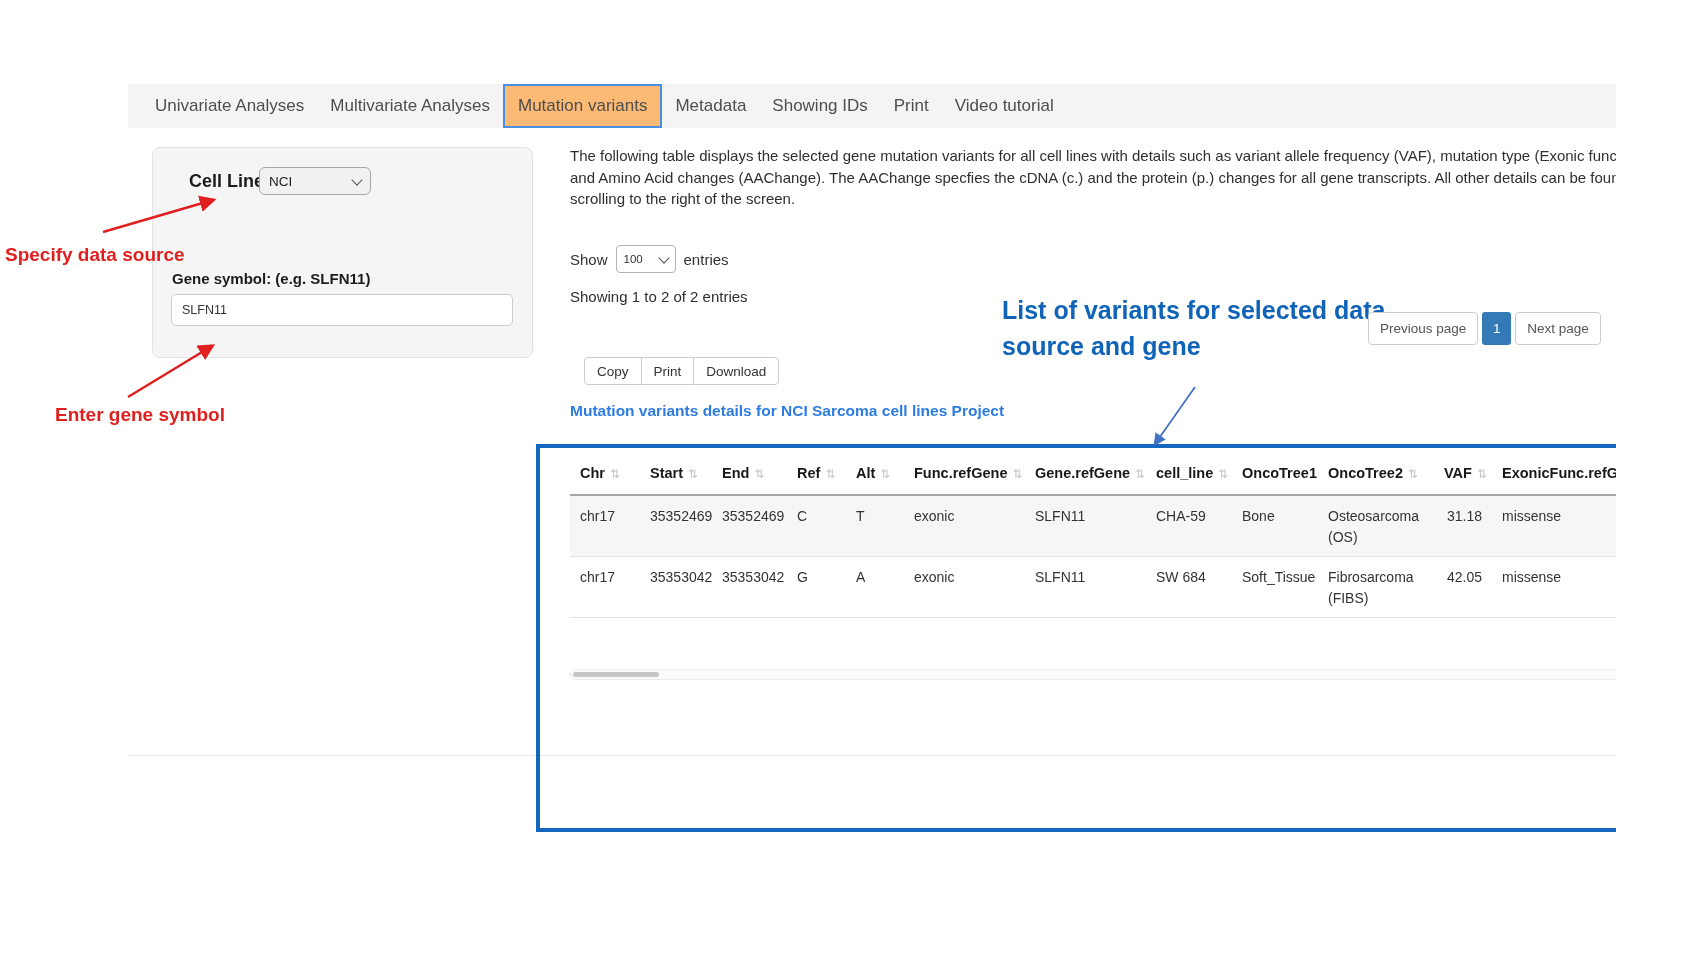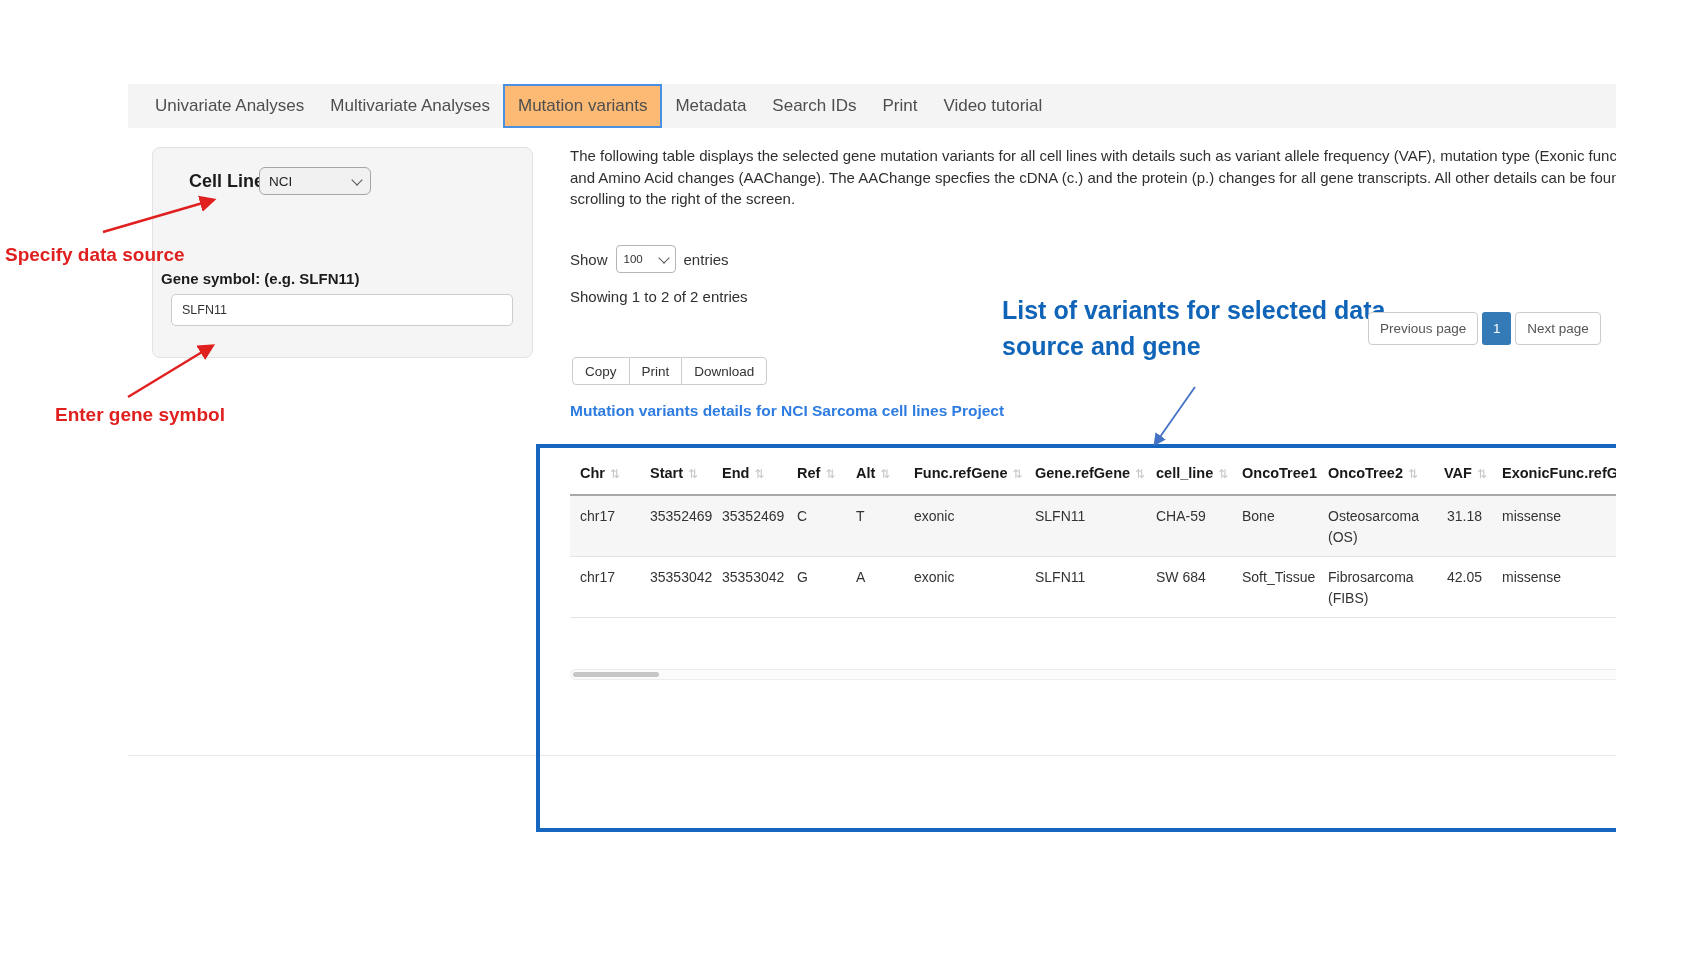--- a/index.html
+++ b/index.html
@@ -14,21 +14,21 @@
 
   
   .panel{position:absolute;left:152px;top:147px;width:381px;height:211px;background:#f5f5f5;
          border:1px solid #e2e2e2;border-radius:8px;box-sizing:border-box;}
   .cls-label{position:absolute;left:16px;top:19px;height:28px;line-height:28px;font-size:18px;font-weight:bold;color:#1c1c1c;margin-left:20px;}
   .sel{display:flex;align-items:center;justify-content:space-between;box-sizing:border-box;
        background:#f1f1f2;border:1px solid #a6a6aa;border-radius:6px;color:#222;}
   .sel1{position:absolute;left:106px;top:19px;width:112px;height:28px;font-size:13.5px;padding:0 9px;}
   .chev{width:7px;height:7px;border-right:1.6px solid #555;border-bottom:1.6px solid #555;
         transform:rotate(45deg);margin-top:-3px;flex:0 0 auto;}
-  .gene-label{position:absolute;left:8px;top:122px;font-size:15px;font-weight:bold;color:#1c1c1c;}
+  .gene-label{position:absolute;left:19px;top:122px;font-size:15px;font-weight:bold;color:#1c1c1c;}
   .gene-input{position:absolute;left:18px;top:146px;width:342px;height:32px;box-sizing:border-box;
               border:1px solid #ccc;border-radius:5px;background:#fff;font-size:12.5px;color:#333;
               padding:0 0 0 10px;font-family:inherit;}
 
   
   .ann-red{position:absolute;font-size:19px;font-weight:bold;color:var(--annotation-red,#e01f1f);white-space:nowrap;}
   .ann1{left:5px;top:244px;}
   .ann2{left:32px;top:404px;margin-left:23px;}
   .ann-blue{position:absolute;left:1002px;top:292px;width:450px;font-size:25px;font-weight:bold;
             line-height:36px;color:var(--annotation-blue,#0f64b8);}
@@ -36,21 +36,21 @@
   
   .desc{position:absolute;left:570px;top:145px;width:1080px;font-size:15px;line-height:21.5px;color:#2f2f2f;}
   .show-row{position:absolute;left:570px;top:245px;height:28px;display:flex;align-items:center;gap:8px;
             font-size:15px;color:#333;}
   .sel2{width:60px;height:28px;background:#fff;border:1px solid #b5b5b5;border-radius:4px;
         font-size:11.5px;padding:0 7px;color:#333;}
   .info{position:absolute;left:570px;top:288px;font-size:15px;color:#2f2f2f;}
   .btn-group{position:absolute;left:572px;top:357px;display:flex;}
   .btn{height:28px;padding:0 12px;font-size:13.5px;color:#333;background:#fff;border:1px solid #ccc;
        display:flex;align-items:center;margin-left:-1px;box-sizing:border-box;}
-  .btn:first-child{border-radius:4px 0 0 4px;margin-left:0;}
+  .btn:first-child{border-radius:4px 0 0 4px;margin-left:12px;}
   .btn:last-child{border-radius:0 4px 4px 0;}
   .caption{position:absolute;left:570px;top:402px;font-size:15.5px;font-weight:600;color:var(--link,#2e7ce0);white-space:nowrap;}
 
   
   .pagination{position:absolute;left:1368px;top:312px;display:flex;gap:4px;align-items:center;}
   .pbtn{height:33px;padding:0 11px;border:1px solid #ccc;border-radius:4px;background:#fff;color:#555;
         font-size:13.5px;display:flex;align-items:center;white-space:nowrap;box-sizing:border-box;}
   .pcur{height:33px;width:29px;background:var(--pagination-active,#337ab7);color:#fff;border-radius:3px;
         display:flex;align-items:center;justify-content:center;font-size:13.5px;box-sizing:border-box;}
 
@@ -90,21 +90,21 @@
 <body>
 
 <div class="page">
 
   <div class="navbar">
     <div id="tabs" style="display:flex;align-items:stretch;">
         <div class="tab">Univariate Analyses</div>
         <div class="tab">Multivariate Analyses</div>
         <div class="tab active">Mutation variants</div>
         <div class="tab">Metadata</div>
-        <div class="tab">Search IDs</div>
+        <div class="tab">Showing IDs</div>
         <div class="tab">Print</div>
         <div class="tab">Video tutorial</div>
       </div>
   </div>
 
   <div class="panel">
     <div class="cls-label">Cell Line Set</div>
     <div class="sel sel1">
       <span>NCI</span>
       <span class="chev"></span>

